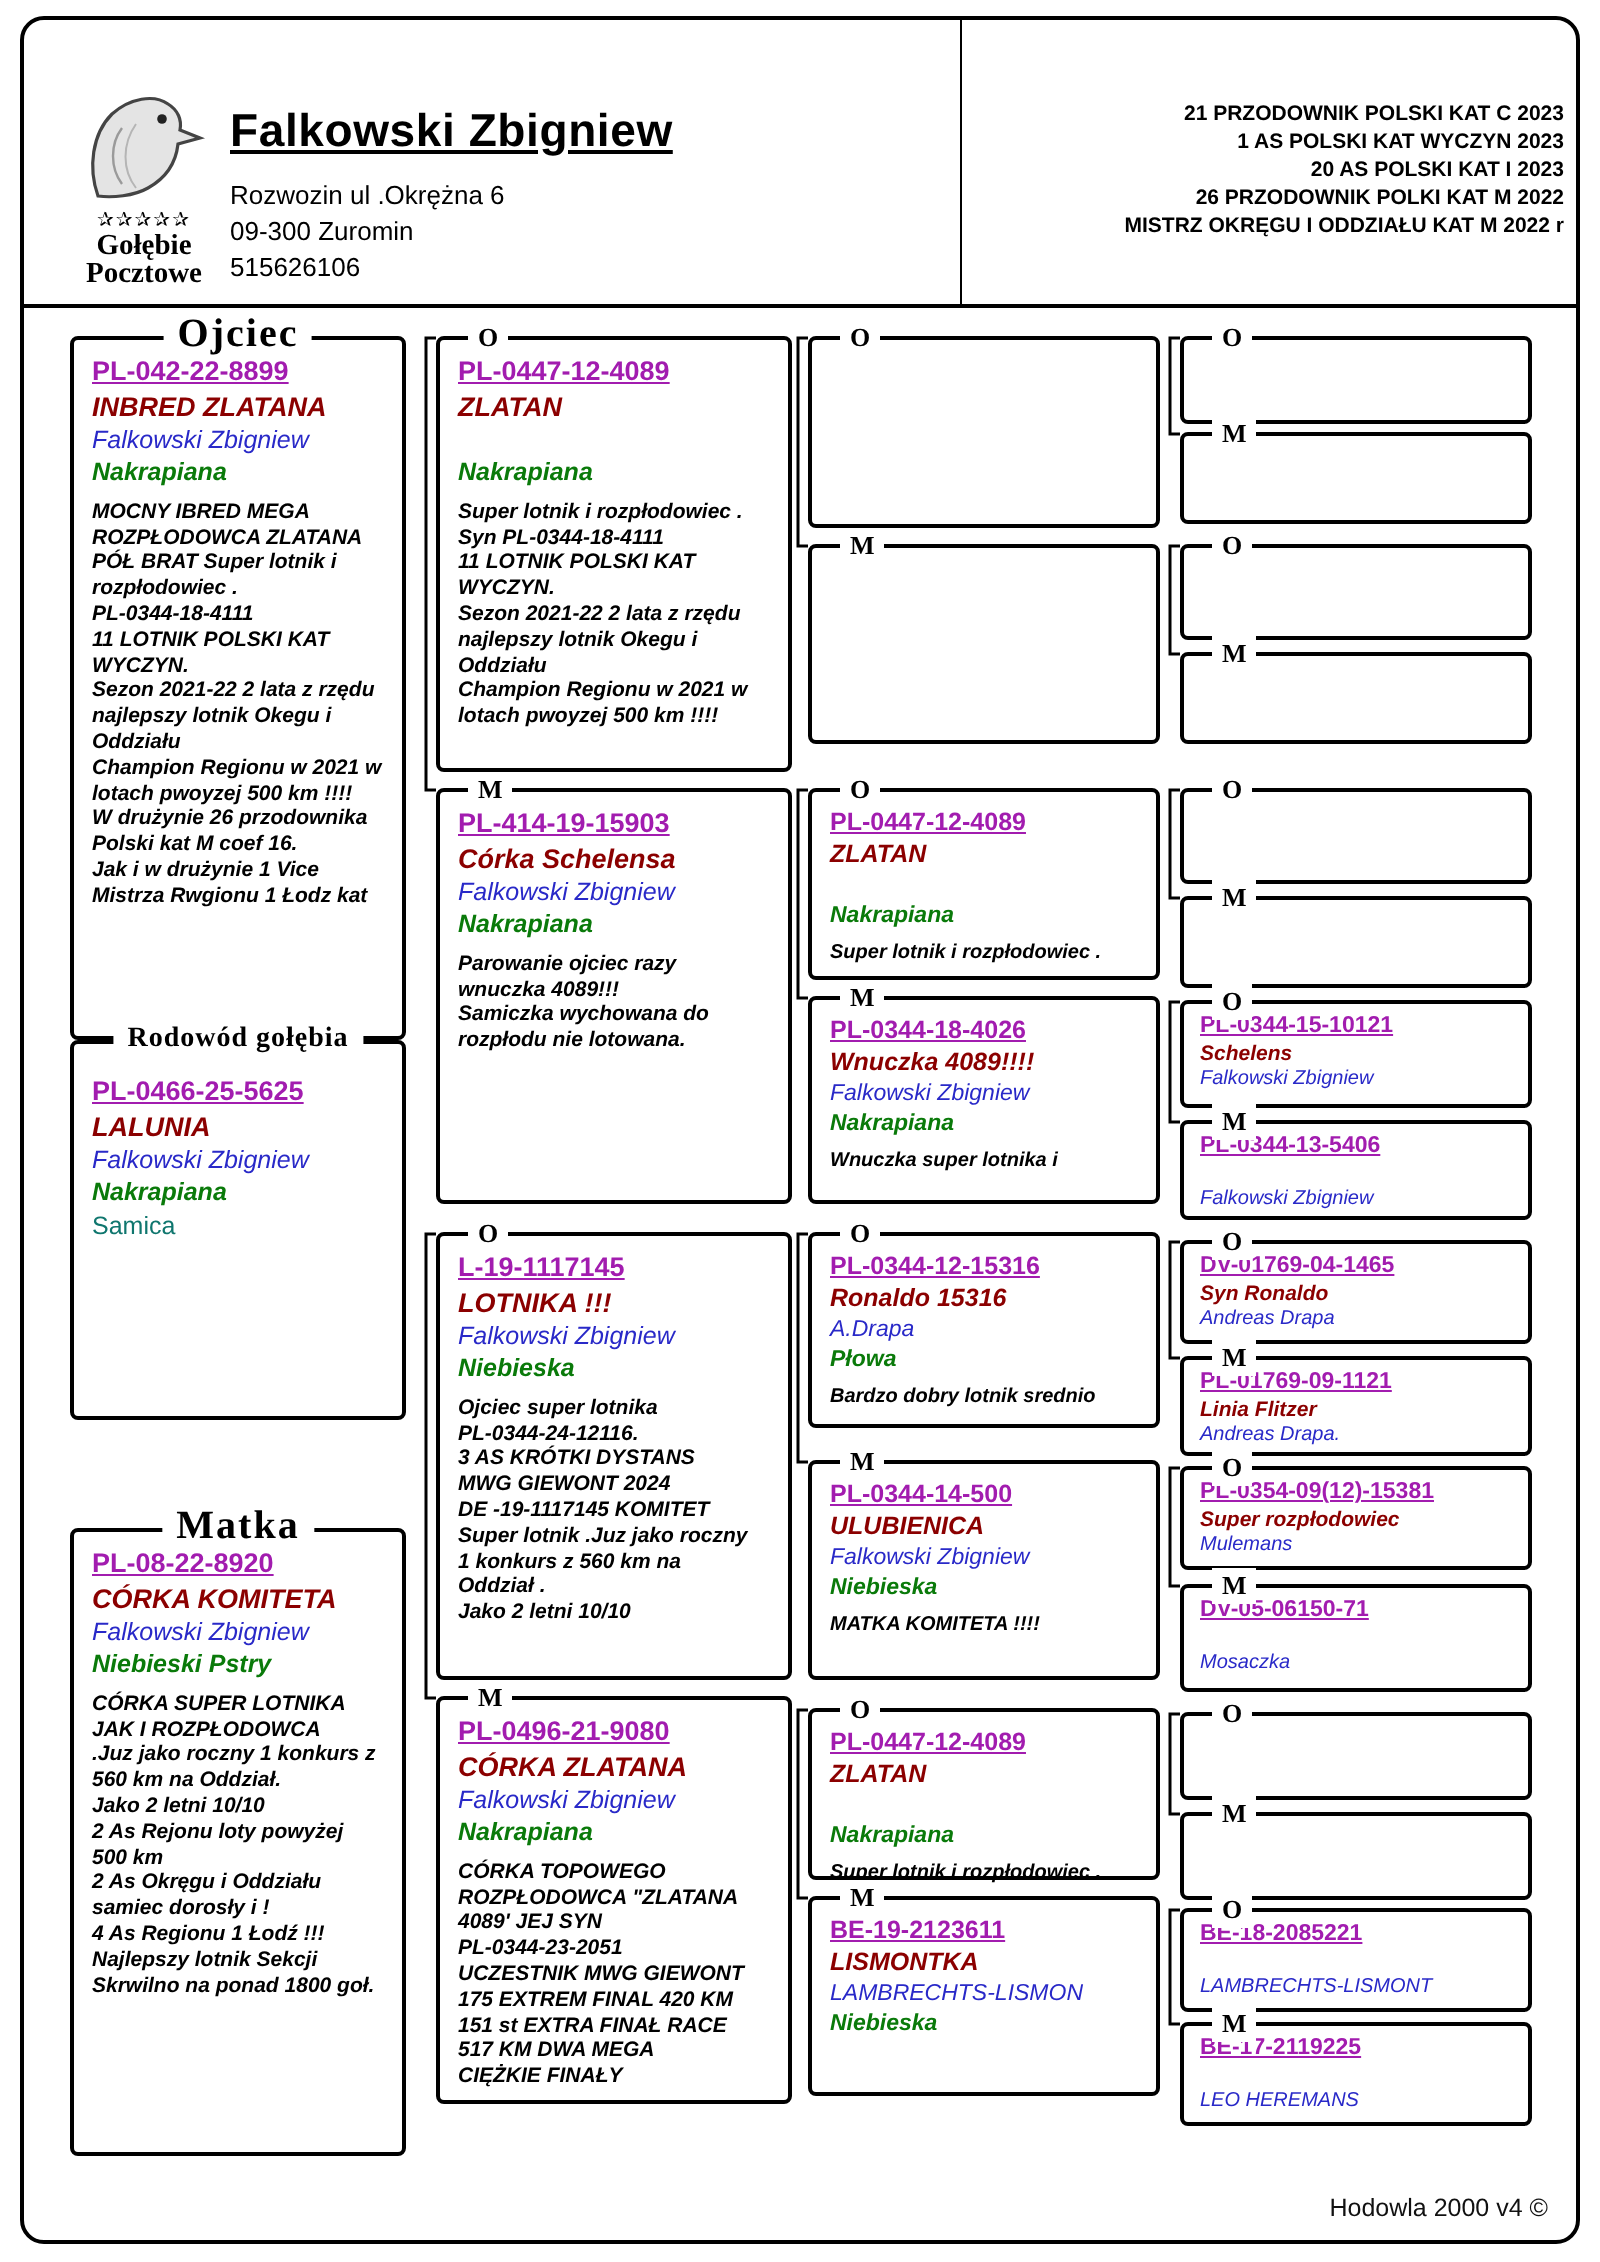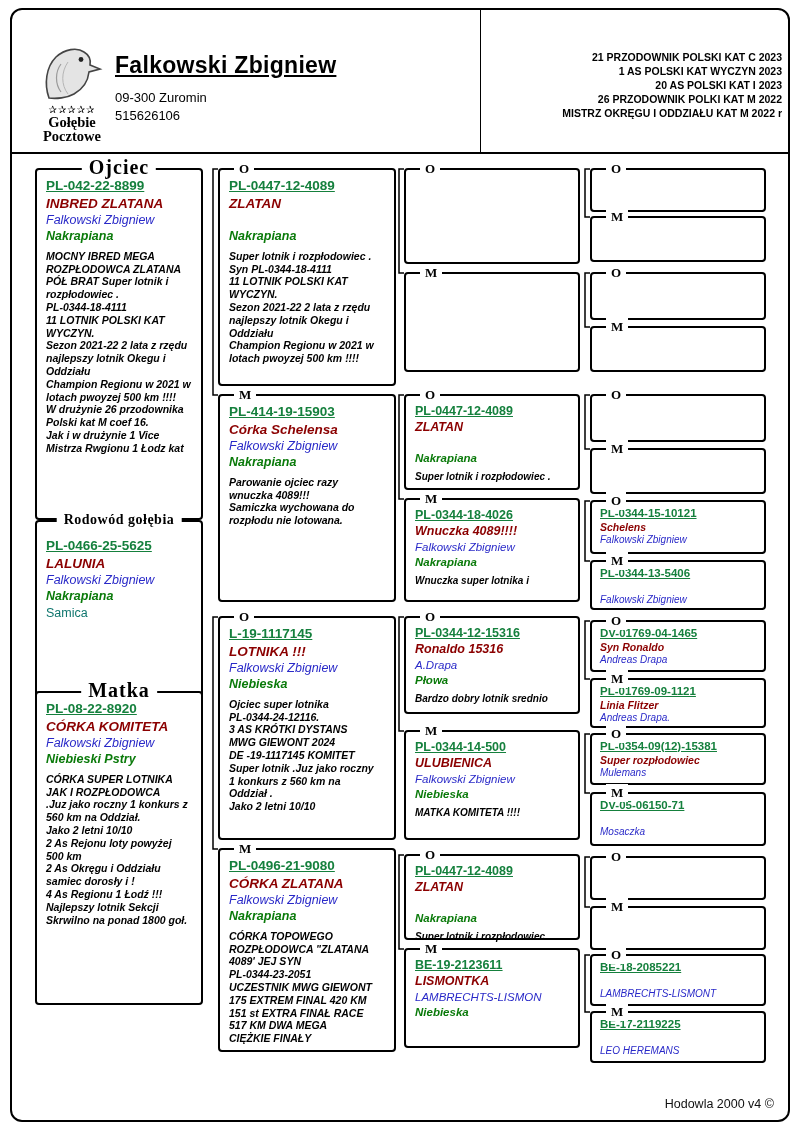--- a/index.html
+++ b/index.html
@@ -22,21 +22,21 @@
   .pbox{position:absolute;border:2px solid #000;border-radius:4px;background:#fff;box-sizing:border-box;padding:8px 8px 4px 9px;}
   .c1{left:35px;width:168px;}
   .c2{left:218px;width:178px;}
   .c3{left:404px;width:176px;}
   .c4{left:590px;width:176px;}
   .tab{position:absolute;top:-10px;left:14px;background:#fff;padding:0 5px;font-family:"Liberation Serif",serif;font-weight:bold;font-size:13px;line-height:18px;}
   .blabel{position:absolute;top:-16px;left:50%;transform:translateX(-50%);background:#fff;padding:0 7px;font-family:"Liberation Serif",serif;font-weight:bold;font-size:20px;line-height:26px;white-space:nowrap;letter-spacing:1px;}
   .mlabel{font-size:14px;top:-11px;line-height:18px;letter-spacing:.5px;}
 
   .row{min-height:1.15em;margin-bottom:2px;}
-  .ring{font-weight:bold;text-decoration:underline;color:#15803d;}
+  .ring{font-weight:bold;text-decoration:underline;color:#a21caf;}
   .name{color:#8b0000;font-weight:bold;font-style:italic;}
   .owner{color:#2929c8;font-style:italic;}
   .color{color:#0a7a0a;font-weight:bold;font-style:italic;}
   .sex{color:#0f766e;}
   .desc{font-weight:bold;font-style:italic;white-space:pre-line;margin-top:6px;line-height:1.22;color:#000;}
 
   .g1 .ring,.g1 .name,.g2 .ring,.g2 .name{font-size:13.5px;}
   .g1 .owner,.g1 .color,.g1 .sex,.g2 .owner,.g2 .color{font-size:12.5px;}
   .g1 .desc,.g2 .desc{font-size:10.5px;}
   .g3 .ring,.g3 .name{font-size:12.5px;}
@@ -66,20 +66,21 @@
     <circle cx="40" cy="15.5" r="2.4" fill="#222"></circle>
   </svg>
   <span class="stars">✰✰✰✰✰</span>
   <span class="lg1">Gołębie</span>
   <span class="lg2">Pocztowe</span>
 </div>
 
 <div id="owner-block">
   <div class="owner-name">Falkowski Zbigniew</div>
   <div class="addr">
+    <div>Rozwozin ul .Okrężna 6</div>
     <div>09-300 Zuromin</div>
     <div>515626106</div>
   </div>
 </div>
 
 <div id="ach-block">
   <div>21 PRZODOWNIK POLSKI  KAT  C 2023</div>
   <div>1 AS POLSKI KAT WYCZYN  2023</div>
   <div>20  AS POLSKI KAT I   2023</div>
   <div>26 PRZODOWNIK POLKI  KAT  M 2022</div>
@@ -132,21 +133,21 @@
 <div class="pbox c1 g1" style="top:520px;height:190px">
   <span class="blabel mlabel">Rodowód gołębia</span>
   <div style="height:8px"></div>
   <div class="ring row">PL-0466-25-5625</div>
   <div class="name row">LALUNIA</div>
   <div class="owner row">Falkowski Zbigniew</div>
   <div class="color row">Nakrapiana</div>
   <div class="sex row">Samica</div>
 </div>
 
-<div class="pbox c1 g1" style="top:691px;height:314px">
+<div class="pbox c1 g1" style="top:764px;height:314px">
   <span class="blabel">Matka</span>
   <div class="ring row">PL-08-22-8920</div>
   <div class="name row">CÓRKA KOMITETA</div>
   <div class="owner row">Falkowski Zbigniew</div>
   <div class="color row">Niebieski Pstry</div>
   <div class="desc">CÓRKA SUPER LOTNIKA
 JAK I ROZPŁODOWCA
 .Juz jako roczny 1 konkurs z
 560 km  na Oddział.
 Jako 2 letni 10/10

